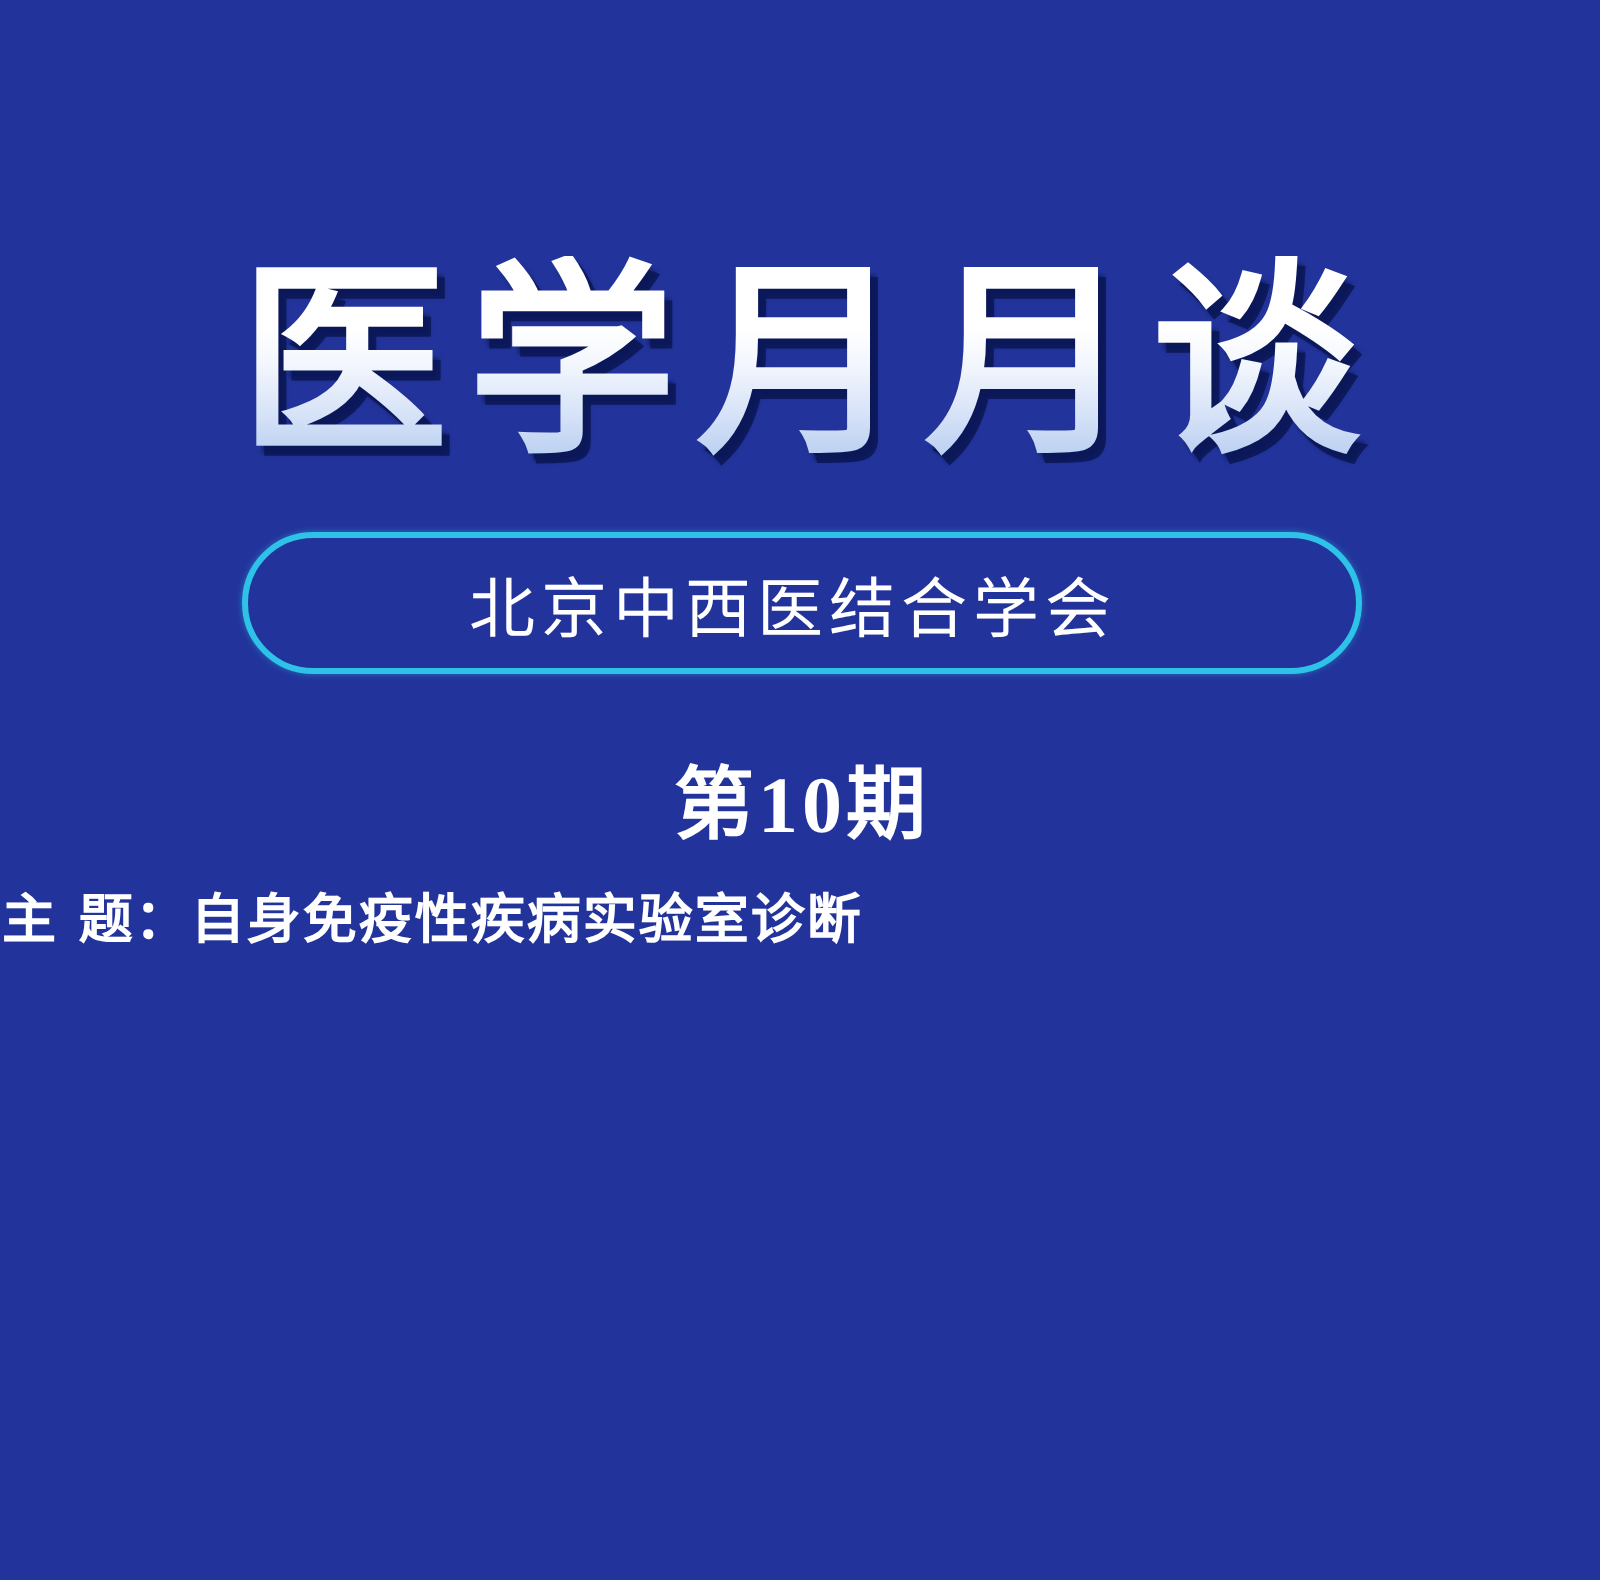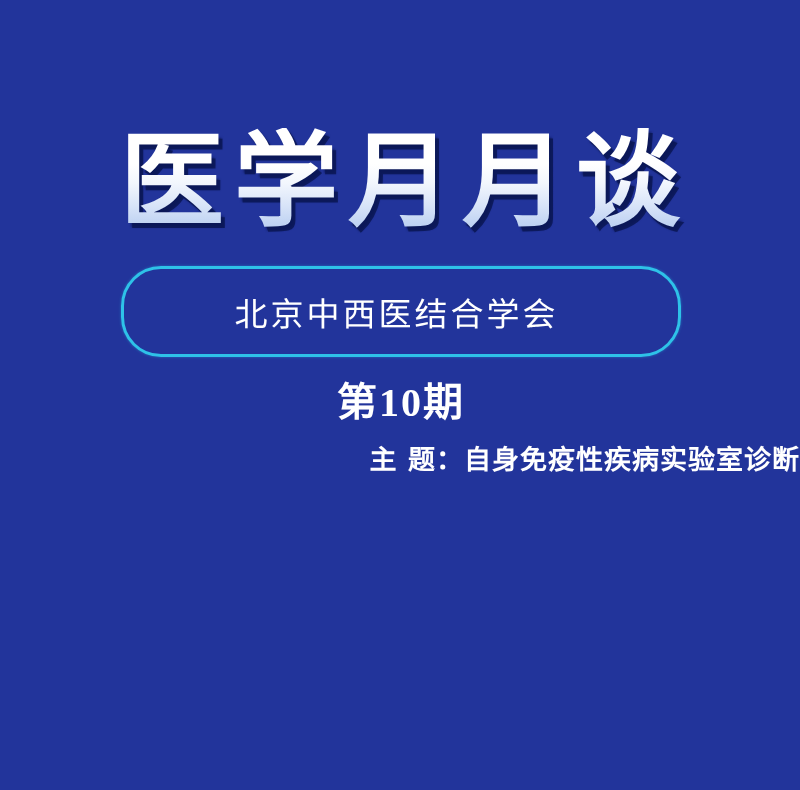--- a/index.html
+++ b/index.html
@@ -80,21 +80,21 @@
     transform: translate(4px, 5px);
   }
   .main-title-fg { position: relative; z-index: 1; }
 
   
   .org-pill {
     position: absolute;
     left: 121px;
     top: 266px;
     width: 560px;
-    height: 91px;
+    height: 71px;
     box-sizing: border-box;
     border: 3px solid #2ec2e8;
     border-radius: 40px;
     background: transparent;
     display: flex;
     align-items: center;
     justify-content: center;
     box-shadow: 0 0 3px rgba(46,194,232,0.45);
   }
 
@@ -124,21 +124,21 @@
     color: #ffffff;
     white-space: nowrap;
   }
 
   
   .topic-line {
     position: absolute;
     left: 0;
     top: 438px;
     width: 800px;
-    text-align: right;
+    text-align: left;
     font-family: "DejaVu Serif", "Liberation Serif", serif;
     font-weight: 700;
     font-size: 27px;
     letter-spacing: 1px;
     text-indent: 1px;
     color: #ffffff;
     white-space: nowrap;
   }
 
   .empty-area {

